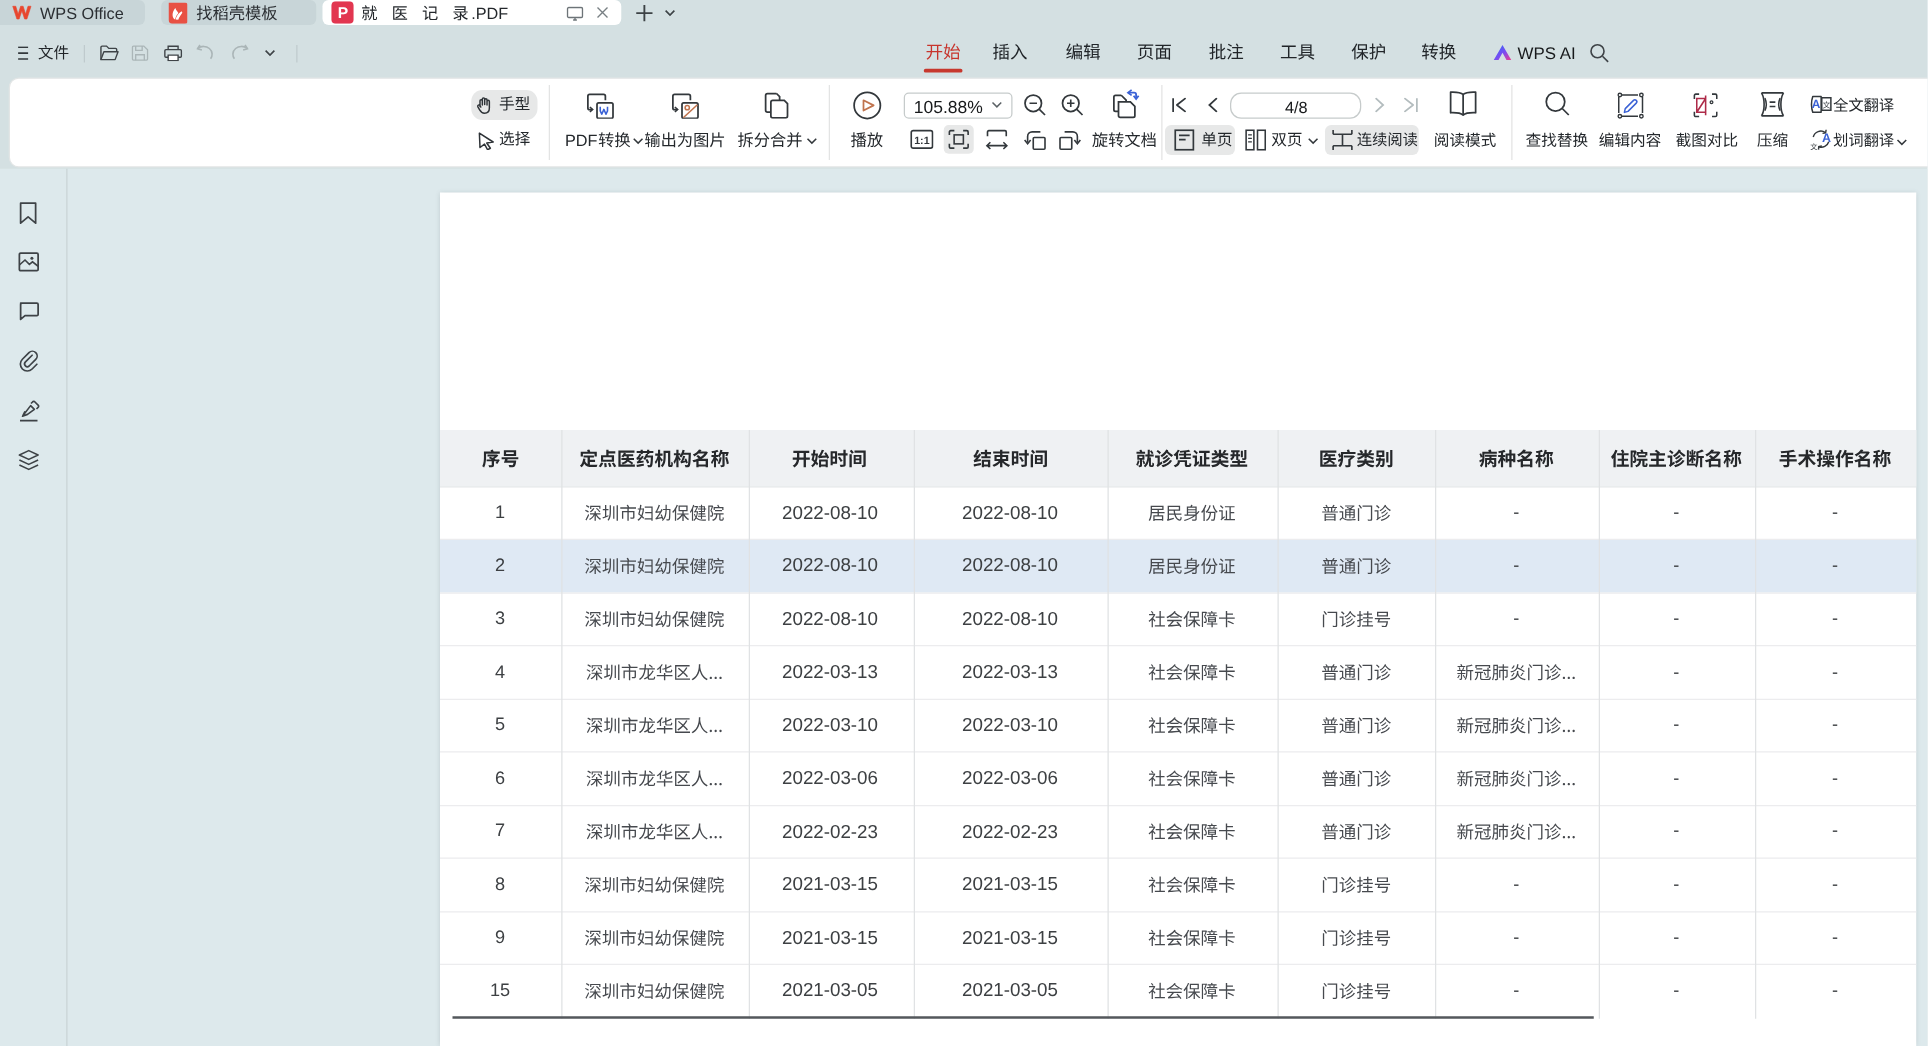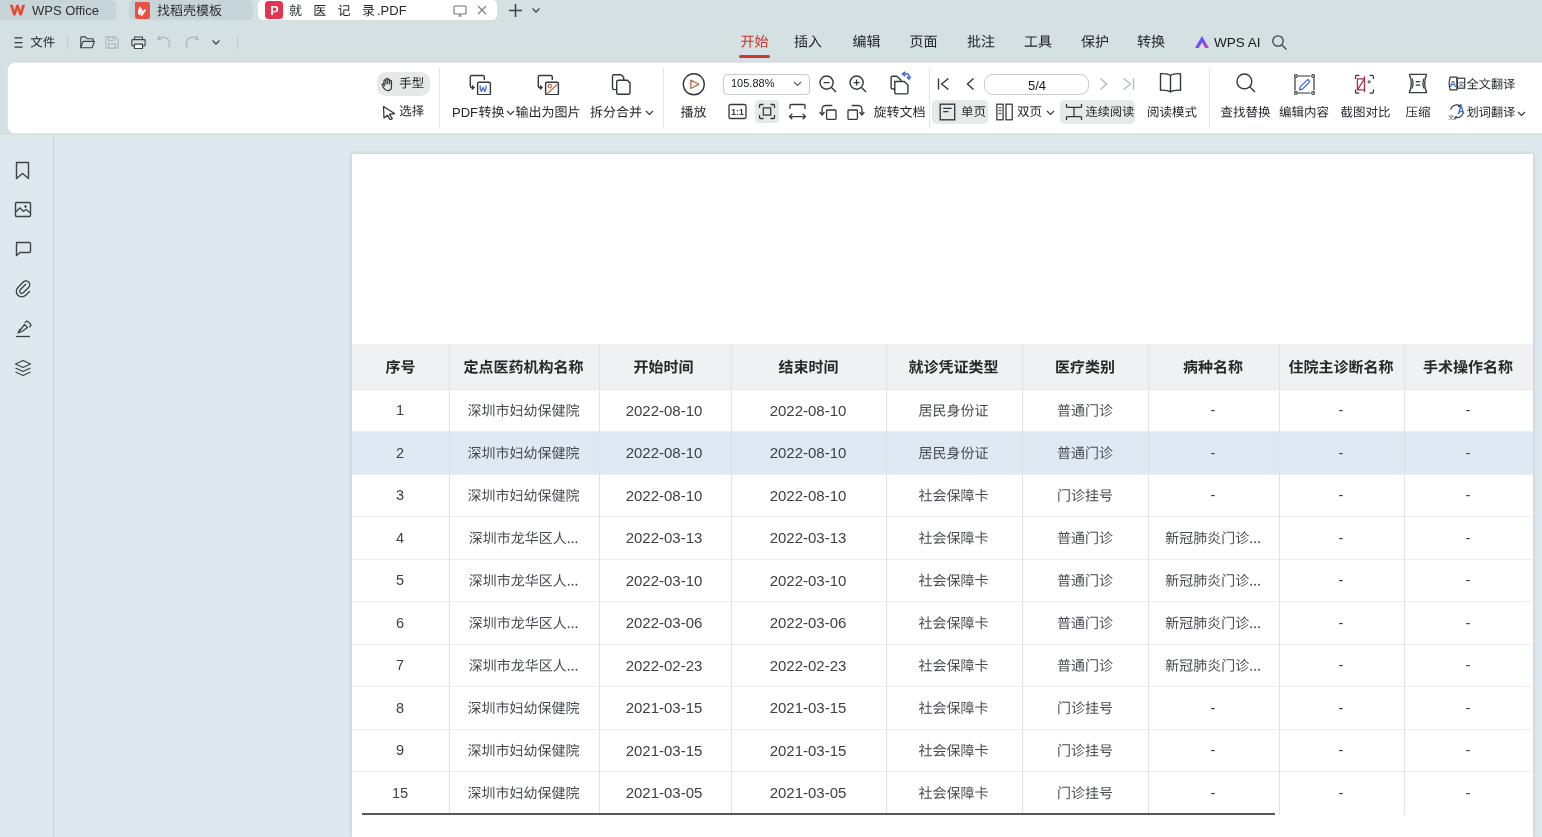--- a/index.html
+++ b/index.html
@@ -147,21 +147,21 @@
  <path d="M20.4 12.3 H11.2 A1.5 1.5 0 0 0 9.7 13.8 V24.8 A1.5 1.5 0 0 0 11.2 26.3 H21.5 A1.5 1.5 0 0 0 23 24.8 V14.9 L20.4 12.3 Z" fill="#fff" stroke="#33383c" stroke-width="1.4"></path>
 </svg>
 <div class="abs vsep" style="left:663px;top:68px;height:60px;"></div>
 
 <svg class="ico" style="left:681px;top:71px" width="26" height="26" viewBox="0 0 26 26">
  <circle cx="12.8" cy="13.3" r="10.5" fill="none" stroke="#33383c" stroke-width="1.4"></circle>
  <path d="M9.8 9.2 L17.9 13.3 L9.8 17.4 Z" fill="none" stroke="#c0744e" stroke-width="1.4" stroke-linejoin="round"></path>
 </svg>
 
 <div class="abs" style="left:723px;top:74px;width:87px;height:21px;background:#fff;border:1px solid #c6cbcb;border-radius:4px;box-sizing:border-box;"></div>
-<div class="txt" style="left:731px;top:78px;font-size:11px;color:#17191b;">105.88%</div>
+<div class="txt" style="left:731px;top:78px;font-size:14px;color:#17191b;">105.88%</div>
 <svg class="ico" style="left:793px;top:81px" width="9" height="6" viewBox="0 0 9 6">
  <path d="M1 1 L4.5 4.5 L8 1" fill="none" stroke="#5c6266" stroke-width="1.2"></path>
 </svg>
 
 <svg class="ico" style="left:818px;top:74px" width="20" height="20" viewBox="0 0 20 20">
  <circle cx="8.6" cy="8.6" r="6.6" fill="none" stroke="#33383c" stroke-width="1.4"></circle>
  <path d="M13.5 13.5 L18 18" stroke="#33383c" stroke-width="1.4"></path>
  <path d="M5.6 8.6 H11.6" stroke="#33383c" stroke-width="1.3"></path>
 </svg>
 <svg class="ico" style="left:848px;top:74px" width="20" height="20" viewBox="0 0 20 20">
@@ -207,21 +207,21 @@
 </svg>
 <div class="abs vsep" style="left:929px;top:68px;height:60px;"></div>
 
 <svg class="ico" style="left:937px;top:78px" width="13" height="12" viewBox="0 0 13 12">
  <path d="M1.5 0.5 V11.5 M11.5 0.5 L4.5 6 L11.5 11.5" fill="none" stroke="#33383c" stroke-width="1.4" stroke-linejoin="round"></path>
 </svg>
 <svg class="ico" style="left:966px;top:78px" width="9" height="12" viewBox="0 0 9 12">
  <path d="M7.5 0.5 L1.5 6 L7.5 11.5" fill="none" stroke="#33383c" stroke-width="1.4"></path>
 </svg>
 <div class="abs" style="left:984px;top:74px;width:105px;height:21px;background:#fff;border:1px solid #c6cbcb;border-radius:9px;box-sizing:border-box;"></div>
-<div class="txt" style="left:1028px;top:79px;font-size:13px;color:#17191b;">5/4</div>
+<div class="txt" style="left:1028px;top:79px;font-size:13px;color:#17191b;">4/8</div>
 <svg class="ico" style="left:1099px;top:78px" width="9" height="12" viewBox="0 0 9 12">
  <path d="M1.5 0.5 L7.5 6 L1.5 11.5" fill="none" stroke="#b3bcbe" stroke-width="1.4"></path>
 </svg>
 <svg class="ico" style="left:1122px;top:78px" width="13" height="12" viewBox="0 0 13 12">
  <path d="M11.5 0.5 V11.5 M1.5 0.5 L8.5 6 L1.5 11.5" fill="none" stroke="#b3bcbe" stroke-width="1.4" stroke-linejoin="round"></path>
 </svg>
 
 <svg class="ico" style="left:1158px;top:72px" width="25" height="22" viewBox="0 0 25 22">
  <path d="M12.5 3.5 C10.5 1.8 7.5 1.5 2.5 1.7 V18.2 C7.5 18 10.5 18.4 12.5 20 C14.5 18.4 17.5 18 22.5 18.2 V1.7 C17.5 1.5 14.5 1.8 12.5 3.5 Z" fill="none" stroke="#33383c" stroke-width="1.4" stroke-linejoin="round"></path>
  <path d="M12.5 3.5 V20" stroke="#33383c" stroke-width="1.4"></path>

